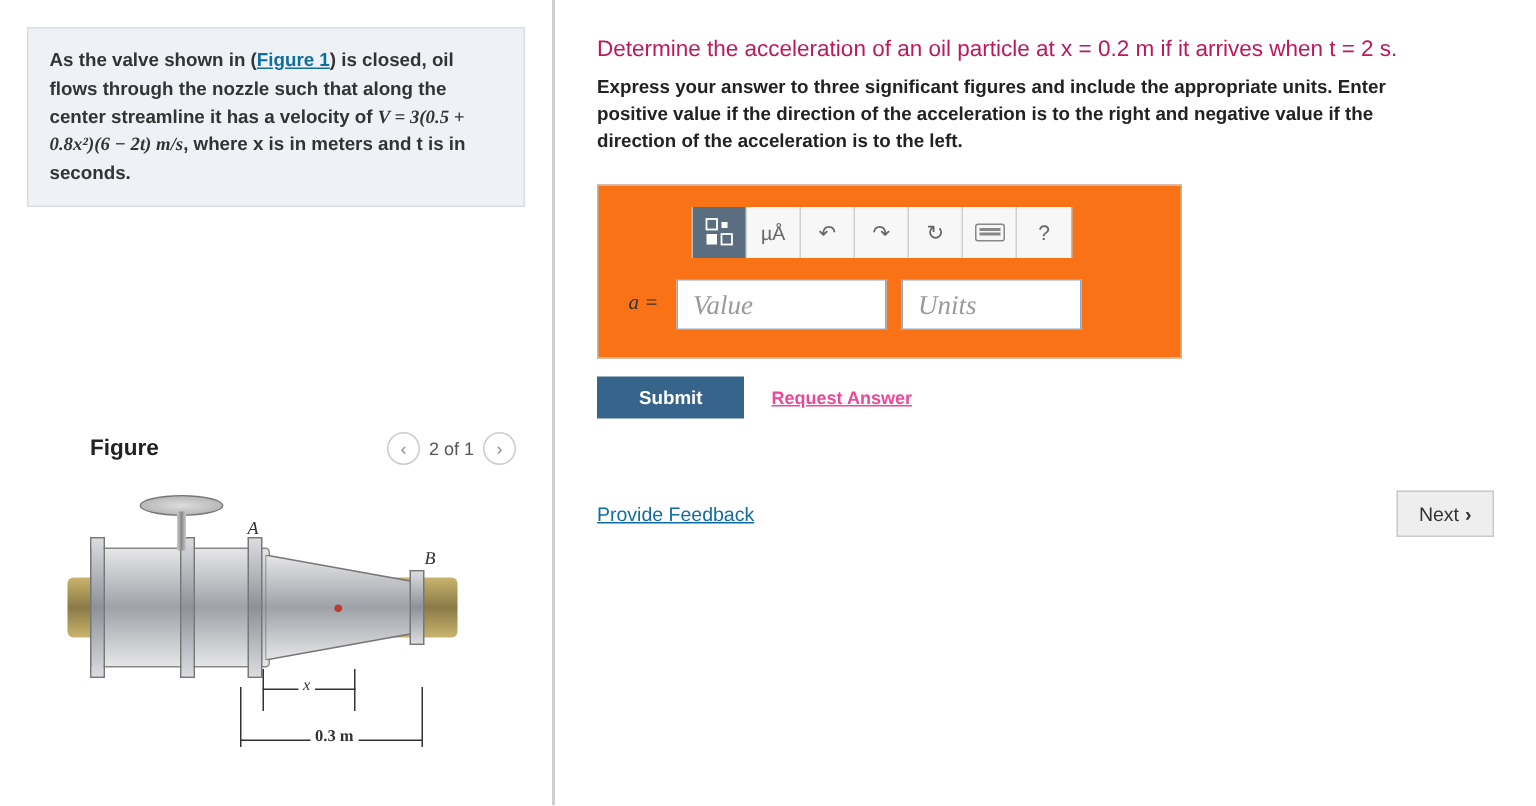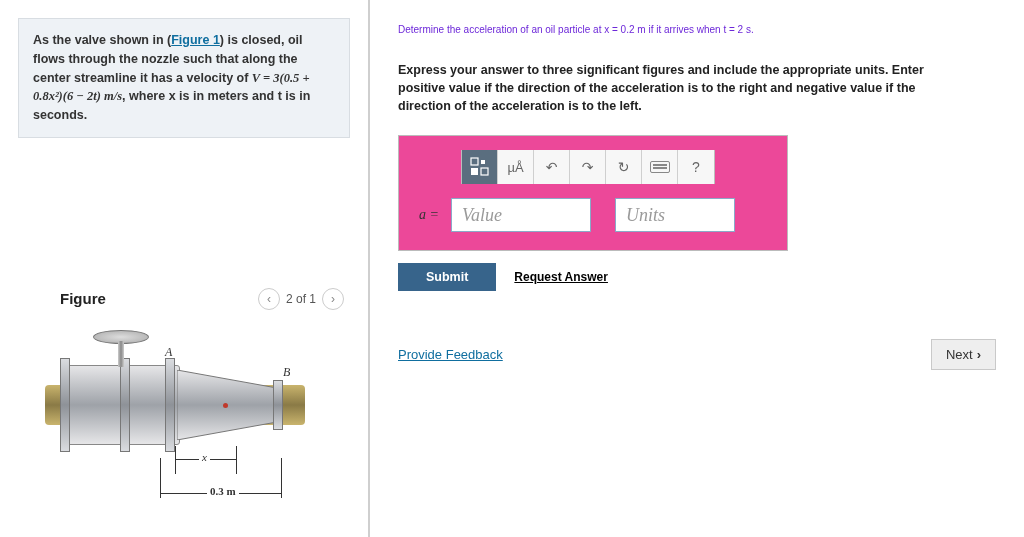--- a/index.html
+++ b/index.html
@@ -56,29 +56,29 @@
     padding: 14px 0 14px 10px;
     display: flex;
     align-items: center;
   }
   .caret-down {
     width:0;height:0;border-left:5px solid transparent;border-right:5px solid transparent;
     border-top:6px solid #555; margin-right:18px; margin-left:6px;
   }
   .part-label { font-weight: bold; font-size: 13.5px; }
   .question-block { padding: 24px 10px 0 10px; max-width: 580px; }
-  .q-line1 { font-size: 10px; color:#6d28d9; margin-bottom:26px; }
+  .q-line1 { font-size: 15px; color:#be185d; margin-bottom:8px; }
   .q-line2 { font-size: 12.5px; font-weight: bold; color:#222; line-height:1.45; }
 
   .answer-panel {
     border: 1px solid #bbb;
     margin: 20px 10px 0 10px;
     width: 390px;
     padding: 14px 18px 18px 18px;
-    background:#ec4899;
+    background:#f97316;
   }
   .toolbar {
     display:flex; align-items:center; gap:0;
     border:1px solid #bdbdbd; height:34px; width:fit-content;
     margin-left:44px; margin-bottom:14px;
   }
   .toolbar .tbtn {
     width:36px; height:34px; border-right:1px solid #cfcfcf;
     display:flex;align-items:center;justify-content:center;
     color:#666; font-size:14px; cursor:pointer; background:#f7f7f7;
@@ -86,33 +86,33 @@
   .toolbar .tbtn:last-child{border-right:none;}
   .tbtn.template { background:#5a6e7f; color:#fff; position:relative; }
   .eq-row{ display:flex; align-items:center; }
   .eq-label{ width:34px; font-style: italic; font-family:'Times New Roman',serif; font-size:14px; color:#333; text-align:left; padding-left:2px;}
   .eq-input, .unit-input{
     height:34px; border:1px solid #8aa9c9;
     font-family:'Times New Roman',serif; font-style:italic;
     font-size:18px; color:#999; padding:0 10px;
     background:#fff;
   }
-  .eq-input{ width:140px; margin-right:24px; }
+  .eq-input{ width:140px; margin-right:10px; }
   .unit-input{ width:120px; }
   .eq-input::placeholder, .unit-input::placeholder{
     color:#9a9a9a; font-style:italic;
   }
   .submit-row{ margin:12px 0 0 10px; display:flex; align-items:center; }
   .submit-btn{
     background:#37648b; color:#fff; border:none;
     padding:7px 28px; font-size:12.5px; font-weight:bold;
     cursor:pointer;
   }
   .request-link{
-    color:#000000; font-size:12px; font-weight:bold;
+    color:#ec4899; font-size:12px; font-weight:bold;
     margin-left:18px; text-decoration:underline; cursor:pointer;
   }
   .feedback-row{
     display:flex; justify-content:space-between; align-items:center;
     margin: 48px 10px 0 10px;
   }
   .feedback-link{ color:#0f6e9f; font-size:13px; text-decoration:underline; cursor:pointer;}
   .next-btn{
     background:#eee; border:1px solid #c9c9c9; padding:7px 14px;
     font-size:13px; cursor:pointer; color:#333;

